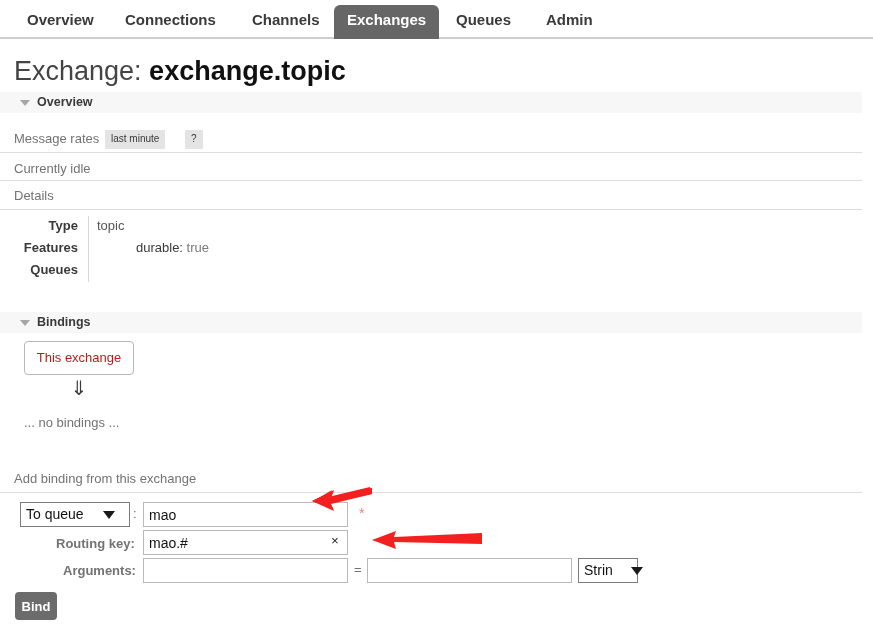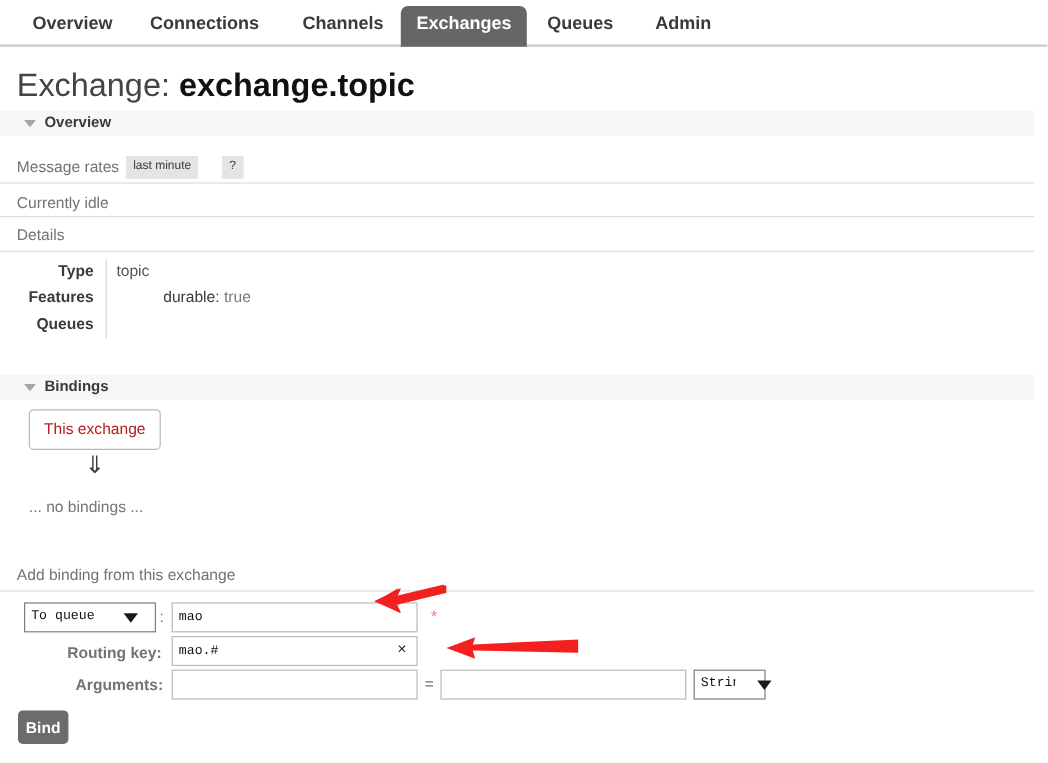--- a/index.html
+++ b/index.html
@@ -178,22 +178,22 @@
   #no-bindings { left: 24px; top: 415px; }
 
   
   #add-binding-label { left: 14px; top: 471px; }
 
   .fld {
     position: absolute;
     box-sizing: border-box;
     border: 1px solid #b9b9b9;
     background: #ffffff;
-    font-family: Liberation Mono, monospace;
-    font-size: 11px;
+    font-family: Liberation Sans, sans-serif;
+    font-size: 14px;
     color: #111111;
     padding: 0 5px;
     height: 25px;
     line-height: 23px;
     outline: none;
   }
   select.fld {
     border: 1px solid #7d7d7d;
     -webkit-appearance: none;
     -moz-appearance: none;

